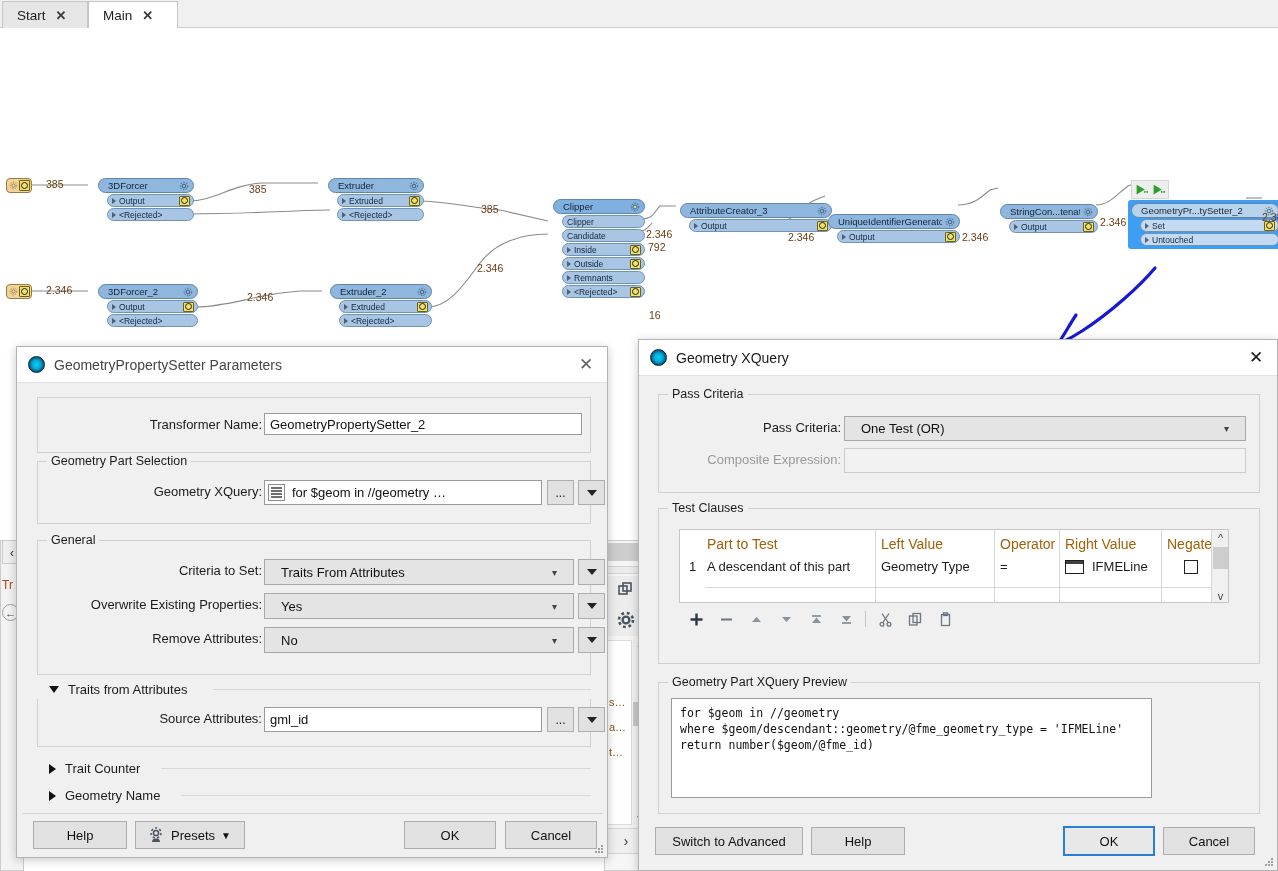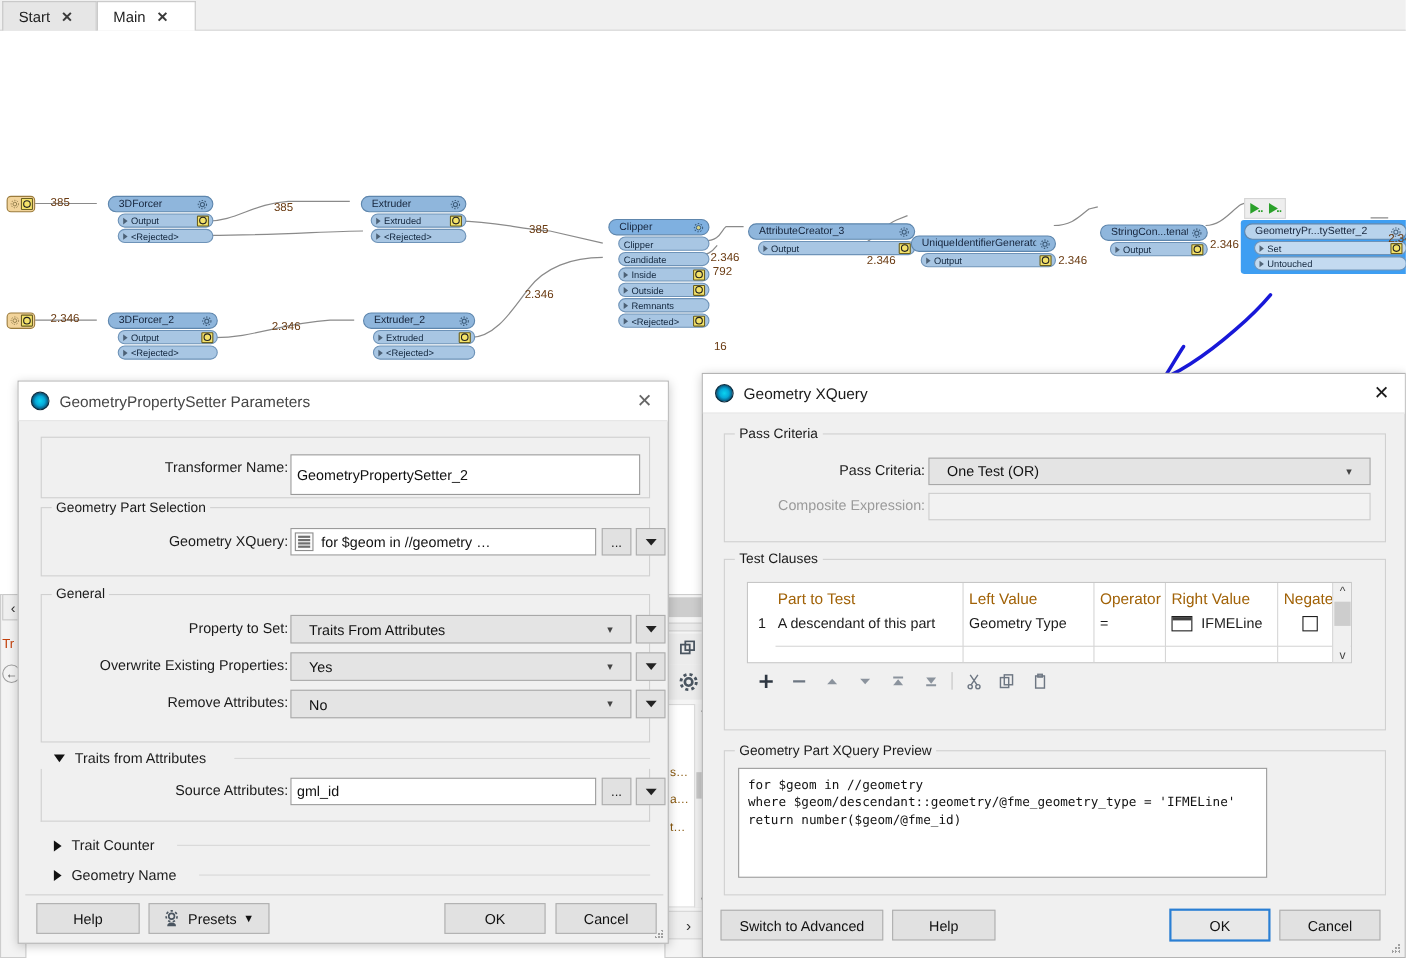--- a/index.html
+++ b/index.html
@@ -507,21 +507,21 @@
   <div class="dlg" style="left:16px; top:346px; width:592px; height:512px;">
 
     <div class="titlebar">
       <span class="appicon"></span>
       <span class="ttl">GeometryPropertySetter Parameters</span>
       <span class="closeb">✕</span>
     </div>
 
     <div class="gbox" style="left:20px; top:50px; width:554px; height:56px;">
       <div class="flabel" style="left:72px; top:19px; width:152px;">Transformer Name:</div>
-      <div class="inp" style="left:226px; top:15px; width:318px; height:37px;">
+      <div class="inp" style="left:226px; top:15px; width:318px; height:22px;">
         <span>GeometryPropertySetter_2</span>
       </div>
     </div>
 
     <div class="gbox" style="left:20px; top:114px; width:554px; height:63px;">
       <div class="legend">Geometry Part Selection</div>
       <div class="flabel" style="left:70px; top:22px; width:154px;">Geometry XQuery:</div>
       <div class="inp" style="left:226px; top:18px; width:278px; height:25px; padding-left:27px;">
         <span>for $geom in //geometry …</span>
       </div>
@@ -535,21 +535,21 @@
         <span>...</span>
       </div>
       <div class="sqbtn" style="left:540px; top:18px; width:27px; height:25px;">
         <span class="dncar"></span>
       </div>
     </div>
 
     <div class="gbox" style="left:20px; top:193px; width:554px; height:135px;">
       <div class="legend">General</div>
 
-      <div class="flabel" style="left:12px; top:22px; width:212px;">Property to Set:</div>
+      <div class="flabel" style="left:12px; top:22px; width:212px;">Criteria to Set:</div>
       <div class="sel" style="left:226px; top:18px; width:310px; height:26px;">
         <span>Traits From Attributes</span>
         <span class="chev">▾</span>
       </div>
       <div class="sqbtn" style="left:540px; top:18px; width:27px; height:26px;">
         <span class="dncar"></span>
       </div>
 
       <div class="flabel" style="left:12px; top:56px; width:212px;">Overwrite Existing Properties:</div>
       <div class="sel" style="left:226px; top:52px; width:310px; height:26px;">

